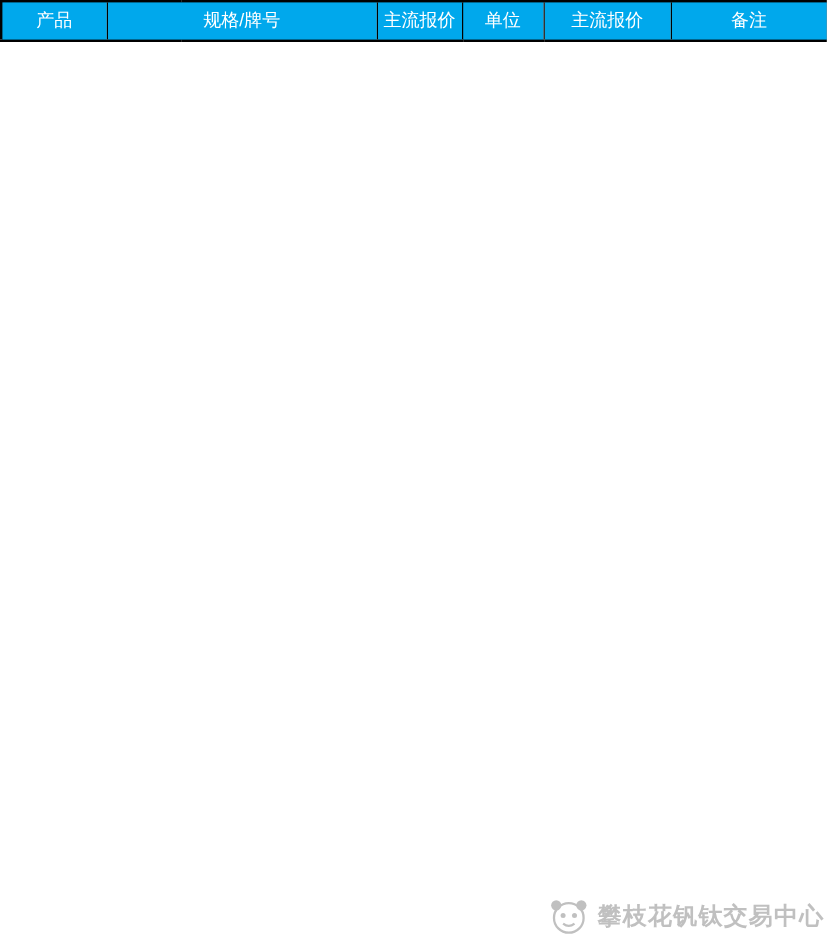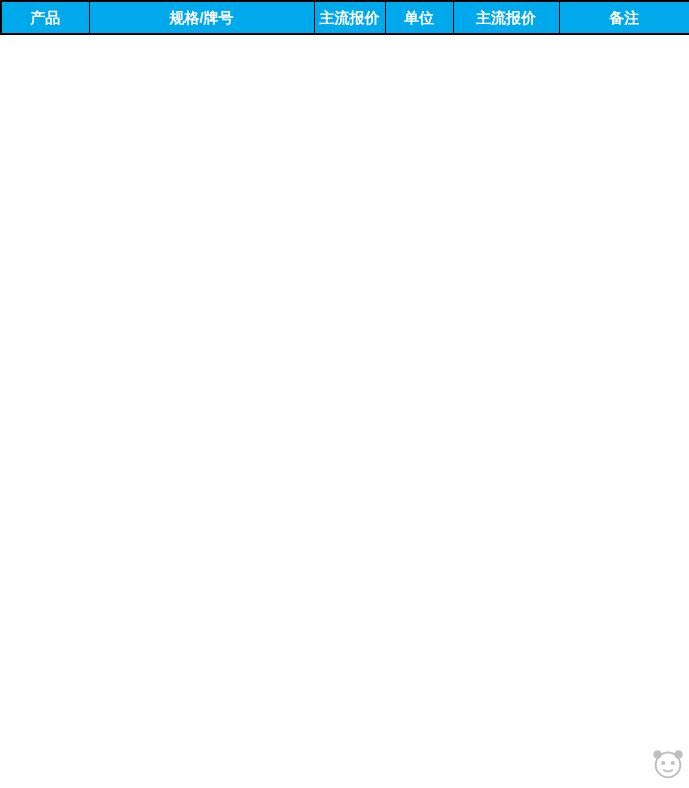--- a/index.html
+++ b/index.html
@@ -14,21 +14,21 @@
   }
   th,td{
     border:1px solid #000;
     overflow:hidden;white-space:nowrap;
     padding:0;vertical-align:middle;
     font-size:14px;line-height:1.15;
   }
   thead tr{height:33px;}
   th{
     background:#00A8EC;color:#ffffff;
-    font-size:15px;font-weight:bold;text-align:center;
+    font-size:15px;font-weight:normal;text-align:center;
     border-bottom:2px solid #000;
   }
   .watermark{
     position:absolute;right:2px;bottom:8px;
     display:flex;align-items:center;gap:5px;
     color:#a6a6a6;opacity:0.7;
     font-size:20px;font-weight:bold;letter-spacing:1px;
     pointer-events:none;z-index:5;
   }
 </style>
@@ -60,13 +60,14 @@
 
 <div class="watermark">
   <svg width="38" height="34" viewBox="0 0 40 34" aria-hidden="true">
     <circle cx="20" cy="19" r="13" fill="none" stroke="#a6a6a6" stroke-width="2"></circle>
     <circle cx="9" cy="8" r="4.5" fill="#a6a6a6"></circle>
     <circle cx="31" cy="8" r="4.5" fill="#a6a6a6"></circle>
     <circle cx="15" cy="17" r="2.2" fill="#a6a6a6"></circle>
     <circle cx="25" cy="17" r="2.2" fill="#a6a6a6"></circle>
     <path d="M15 24 q5 4 10 0" stroke="#a6a6a6" fill="none" stroke-width="2"></path>
   </svg>
+  <span>攀枝花钒钛交易中心</span>
 </div>
 
 </body></html>

